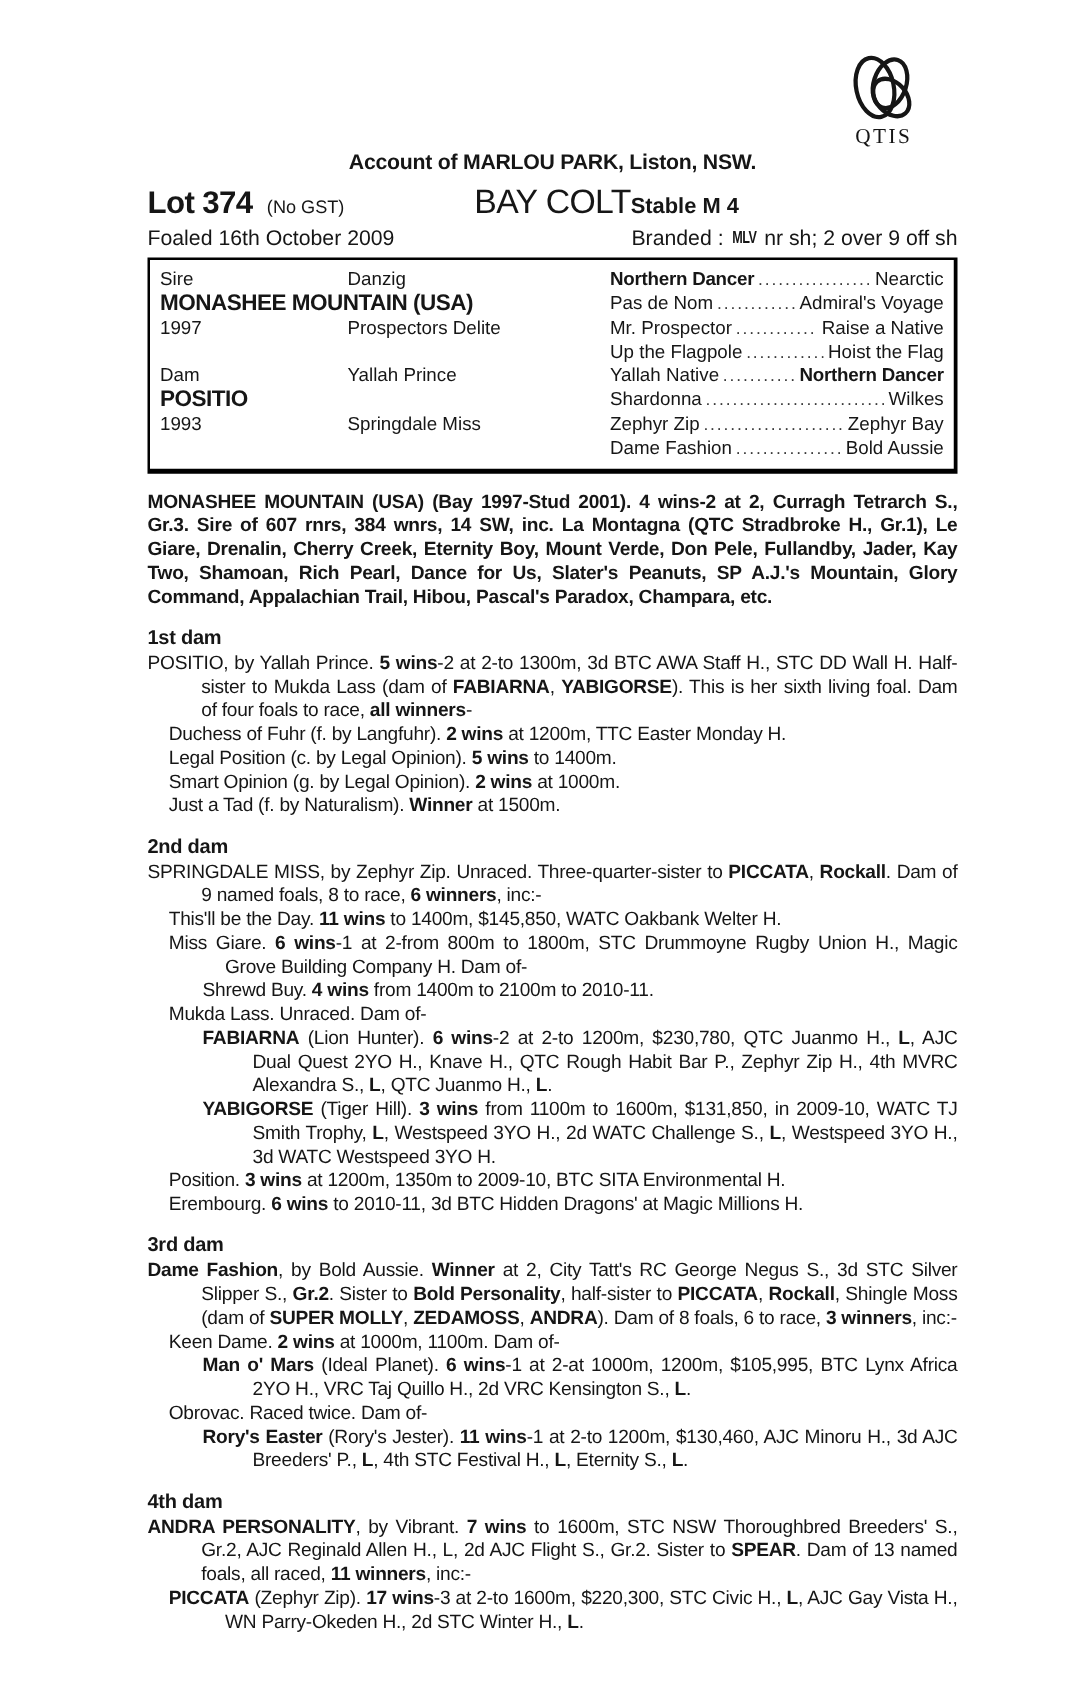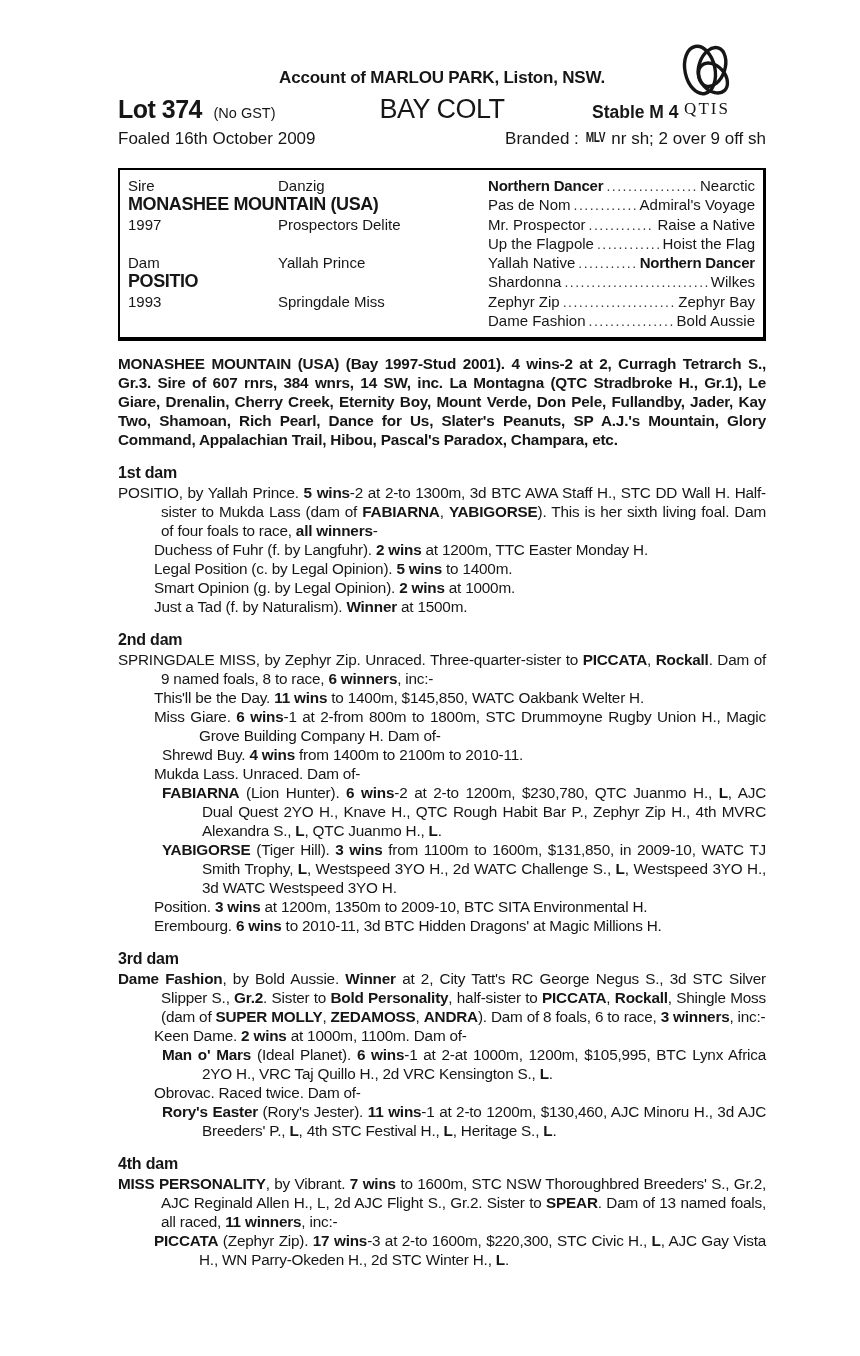--- a/index.html
+++ b/index.html
@@ -2,40 +2,40 @@
 <html><head>
 <meta charset="utf-8">
 <style>
   html,body{margin:0;padding:0;}
   body{
     width:860px;height:1356px;background:#ffffff;color:#161616;
     font-family:"Liberation Sans","DejaVu Sans",sans-serif;
     overflow:hidden;position:relative;
     -webkit-font-smoothing:antialiased;
   }
-  .content{position:relative;margin-left:118px;width:648px;padding-top:68px;}
+  .content{position:relative;margin-left:118px;width:648px;padding-top:120px;}
 
   
   .logo{position:absolute;left:660px;top:40px;width:94px;text-align:center;}
   .logo svg{display:block;margin:0 auto;}
   .logo-text{font-family:"Liberation Serif","DejaVu Serif",serif;font-size:17px;letter-spacing:2px;margin-top:-3px;}
   .account{text-align:center;font-weight:700;font-size:17px;letter-spacing:-0.2px;}
   .lot-row{display:flex;align-items:baseline;margin-top:6px;}
   .lot-left{flex:1 1 0;white-space:nowrap;}
   .lot-num{font-size:25px;font-weight:800;letter-spacing:-0.5px;}
   .gst{font-size:14.5px;margin-left:7px;}
   .lot-center{flex:0 0 auto;}
   .title{font-size:27px;font-weight:400;letter-spacing:-0.5px;}
-  .lot-right{flex:1 1 0;text-align:center;font-size:17.5px;font-weight:700;white-space:nowrap;}
+  .lot-right{flex:1 1 0;text-align:left;font-size:17.5px;font-weight:700;white-space:nowrap;}
   .foaled-row{display:flex;justify-content:space-between;align-items:flex-end;margin-top:4px;font-size:17px;}
   .brand-mark{display:inline-block;transform:scaleX(.72);font-weight:700;font-size:14px;vertical-align:2px;letter-spacing:-0.5px;margin:0 -2px;}
 
   
   .pedigree{
-    display:flex;margin-top:19px;
+    display:flex;margin-top:5px;
     border:2px solid #000;border-right-width:3px;border-bottom-width:4px;
     padding:6px 8px 7px 8px;font-size:15px;line-height:19.3px;
   }
   .ped-left{flex:0 0 360px;}
   .ped-row{height:19.3px;display:flex;align-items:baseline;white-space:nowrap;}
   .ped-c1{flex:0 0 150px;}
   .ped-c2{flex:1 1 auto;}
   .ped-name{font-size:18px;font-weight:800;letter-spacing:-0.4px;}
   .ped-right{flex:1 1 auto;min-width:0;}
   .gp-row{height:19.3px;display:flex;align-items:flex-start;}
@@ -43,21 +43,21 @@
   .b8{font-weight:800;letter-spacing:-0.2px;}
   .leader{flex:1 1 auto;overflow:hidden;white-space:nowrap;margin:0 3px;color:#3a3a3a;min-width:10px;}
   .leader::after{content:"....................................................................................";letter-spacing:1.5px;font-size:14px;}
 
   
   .sire-summary{margin-top:13px;font-weight:700;font-size:15.3px;line-height:19px;text-align:justify;letter-spacing:-0.2px;}
   .sec-heading{font-weight:800;font-size:16px;margin:15px 0 1px 0;letter-spacing:-0.2px;}
   .para{font-size:15.3px;line-height:19px;text-align:justify;letter-spacing:-0.2px;}
   .para b{font-weight:700;}
   .lvl0{padding-left:43px;text-indent:-43px;}
-  .lvl1{margin-left:36px;padding-left:45px;text-indent:-45px;}
+  .lvl1{margin-left:17px;padding-left:45px;text-indent:-45px;}
   .lvl2{margin-left:44px;padding-left:40px;text-indent:-40px;}
 </style>
 </head>
 <body>
 
 <div class="logo">
   <svg width="76" height="62" viewBox="0 0 76 62">
     <g fill="none" stroke="#161616" stroke-width="3.4">
       <ellipse cx="31" cy="30" rx="15" ry="24" transform="rotate(-12 31 30)"></ellipse>
       <ellipse cx="43" cy="27" rx="13" ry="20" transform="rotate(18 43 27)"></ellipse>
@@ -179,19 +179,19 @@
       <div class="para lvl1"><span>Mukda Lass. Unraced. Dam of-</span></div>
       <div class="para lvl2"><b>FABIARNA</b><span> (Lion Hunter). </span><b>6 wins</b><span>-2 at 2-to 1200m, $230,780, QTC Juanmo H., </span><b>L</b><span>, AJC Dual Quest 2YO H., Knave H., QTC Rough Habit Bar P., Zephyr Zip H., 4th MVRC Alexandra S., </span><b>L</b><span>, QTC Juanmo H., </span><b>L</b><span>.</span></div>
       <div class="para lvl2"><b>YABIGORSE</b><span> (Tiger Hill). </span><b>3 wins</b><span> from 1100m to 1600m, $131,850, in 2009-10, WATC TJ Smith Trophy, </span><b>L</b><span>, Westspeed 3YO H., 2d WATC Challenge S., </span><b>L</b><span>, Westspeed 3YO H., 3d WATC Westspeed 3YO H.</span></div>
       <div class="para lvl1"><span>Position. </span><b>3 wins</b><span> at 1200m, 1350m to 2009-10, BTC SITA Environmental H.</span></div>
       <div class="para lvl1"><span>Erembourg. </span><b>6 wins</b><span> to 2010-11, 3d BTC Hidden Dragons' at Magic Millions H.</span></div>
       <div class="sec-heading">3rd dam</div>
       <div class="para lvl0"><b>Dame Fashion</b><span>, by Bold Aussie. </span><b>Winner</b><span> at 2, City Tatt's RC George Negus S., 3d STC Silver Slipper S., </span><b>Gr.2</b><span>. Sister to </span><b>Bold Personality</b><span>, half-sister to </span><b>PICCATA</b><span>, </span><b>Rockall</b><span>, Shingle Moss (dam of </span><b>SUPER MOLLY</b><span>, </span><b>ZEDAMOSS</b><span>, </span><b>ANDRA</b><span>). Dam of 8 foals, 6 to race, </span><b>3 winners</b><span>, inc:-</span></div>
       <div class="para lvl1"><span>Keen Dame. </span><b>2 wins</b><span> at 1000m, 1100m. Dam of-</span></div>
       <div class="para lvl2"><b>Man o' Mars</b><span> (Ideal Planet). </span><b>6 wins</b><span>-1 at 2-at 1000m, 1200m, $105,995, BTC Lynx Africa 2YO H., VRC Taj Quillo H., 2d VRC Kensington S., </span><b>L</b><span>.</span></div>
       <div class="para lvl1"><span>Obrovac. Raced twice. Dam of-</span></div>
-      <div class="para lvl2"><b>Rory's Easter</b><span> (Rory's Jester). </span><b>11 wins</b><span>-1 at 2-to 1200m, $130,460, AJC Minoru H., 3d AJC Breeders' P., </span><b>L</b><span>, 4th STC Festival H., </span><b>L</b><span>, Heritage S., </span><b>L</b><span>.</span></div>
+      <div class="para lvl2"><b>Rory's Easter</b><span> (Rory's Jester). </span><b>11 wins</b><span>-1 at 2-to 1200m, $130,460, AJC Minoru H., 3d AJC Breeders' P., </span><b>L</b><span>, 4th STC Festival H., </span><b>L</b><span>, Eternity S., </span><b>L</b><span>.</span></div>
       <div class="sec-heading">4th dam</div>
-      <div class="para lvl0"><b>MISS PERSONALITY</b><span>, by Vibrant. </span><b>7 wins</b><span> to 1600m, STC NSW Thoroughbred Breeders' S., Gr.2, AJC Reginald Allen H., L, 2d AJC Flight S., Gr.2. Sister to </span><b>SPEAR</b><span>. Dam of 13 named foals, all raced, </span><b>11 winners</b><span>, inc:-</span></div>
+      <div class="para lvl0"><b>ANDRA PERSONALITY</b><span>, by Vibrant. </span><b>7 wins</b><span> to 1600m, STC NSW Thoroughbred Breeders' S., Gr.2, AJC Reginald Allen H., L, 2d AJC Flight S., Gr.2. Sister to </span><b>SPEAR</b><span>. Dam of 13 named foals, all raced, </span><b>11 winners</b><span>, inc:-</span></div>
       <div class="para lvl1"><b>PICCATA</b><span> (Zephyr Zip). </span><b>17 wins</b><span>-3 at 2-to 1600m, $220,300, STC Civic H., </span><b>L</b><span>, AJC Gay Vista H., WN Parry-Okeden H., 2d STC Winter H., </span><b>L</b><span>.</span></div>
     </div>
 
 </div>
 
 </body></html>

